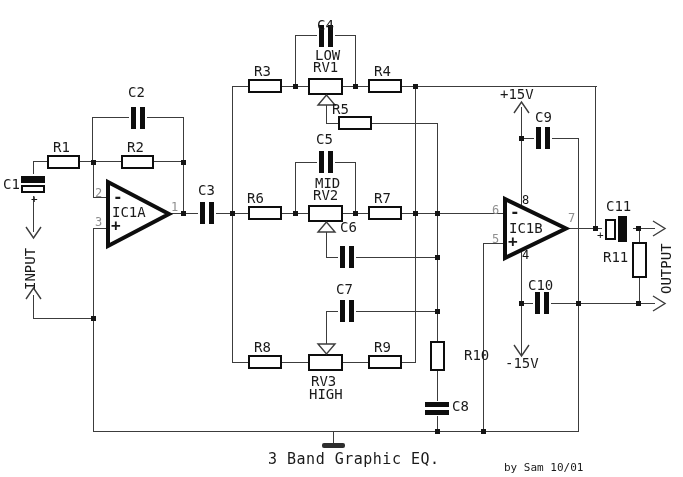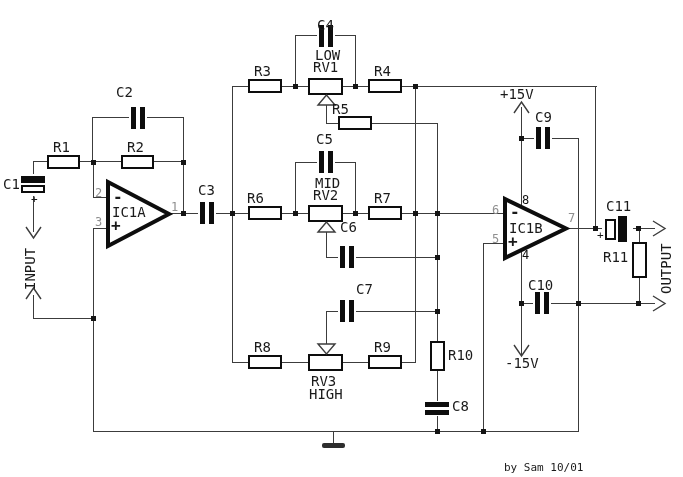--- a/index.html
+++ b/index.html
@@ -198,30 +198,30 @@
 
   <div class="lbl" style="left:53px;top:141px">R1</div>
   <div class="lbl" style="left:127px;top:141px">R2</div>
   <div class="lbl" style="left:254px;top:65px">R3</div>
   <div class="lbl" style="left:374px;top:65px">R4</div>
   <div class="lbl" style="left:332px;top:103px">R5</div>
   <div class="lbl" style="left:247px;top:192px">R6</div>
   <div class="lbl" style="left:374px;top:192px">R7</div>
   <div class="lbl" style="left:254px;top:341px">R8</div>
   <div class="lbl" style="left:374px;top:341px">R9</div>
-  <div class="lbl" style="left:448px;top:349px">R10</div>
+  <div class="lbl" style="left:464px;top:349px">R10</div>
   <div class="lbl" style="left:603px;top:251px">R11</div>
 
   <div class="lbl" style="left:3px;top:178px">C1</div>
-  <div class="lbl" style="left:116px;top:86px">C2</div>
+  <div class="lbl" style="left:128px;top:86px">C2</div>
   <div class="lbl" style="left:198px;top:184px">C3</div>
   <div class="lbl" style="left:317px;top:19px">C4</div>
   <div class="lbl" style="left:316px;top:133px">C5</div>
   <div class="lbl" style="left:340px;top:221px">C6</div>
-  <div class="lbl" style="left:356px;top:283px">C7</div>
+  <div class="lbl" style="left:336px;top:283px">C7</div>
   <div class="lbl" style="left:452px;top:400px">C8</div>
   <div class="lbl" style="left:535px;top:111px">C9</div>
   <div class="lbl" style="left:528px;top:279px">C10</div>
   <div class="lbl" style="left:606px;top:200px">C11</div>
 
   <div class="lbl" style="left:31px;top:193px;font-size:11px">+</div>
   <div class="lbl" style="left:597px;top:229px;font-size:11px">+</div>
 
   <div class="lbl" style="left:315px;top:49px">LOW</div>
   <div class="lbl" style="left:313px;top:61px">RV1</div>
@@ -244,15 +244,16 @@
   <div class="pin" style="left:492px;top:234px">5</div>
   <div class="pin" style="left:568px;top:213px">7</div>
   <div class="pinb" style="left:522px;top:195px">8</div>
   <div class="pinb" style="left:522px;top:250px">4</div>
 
   <div class="lbl" style="left:500px;top:88px">+15V</div>
   <div class="lbl" style="left:505px;top:357px">-15V</div>
   <div class="vlabel" style="left:23px;top:290px">INPUT</div>
   <div class="vlabel" style="left:659px;top:294px">OUTPUT</div>
 
+  <div class="title" style="left:268px;top:450px">3 Band Graphic EQ.</div>
   <div class="credit" style="left:504px;top:461px">by Sam 10/01</div>
 
 </div>
 
 </body></html>

